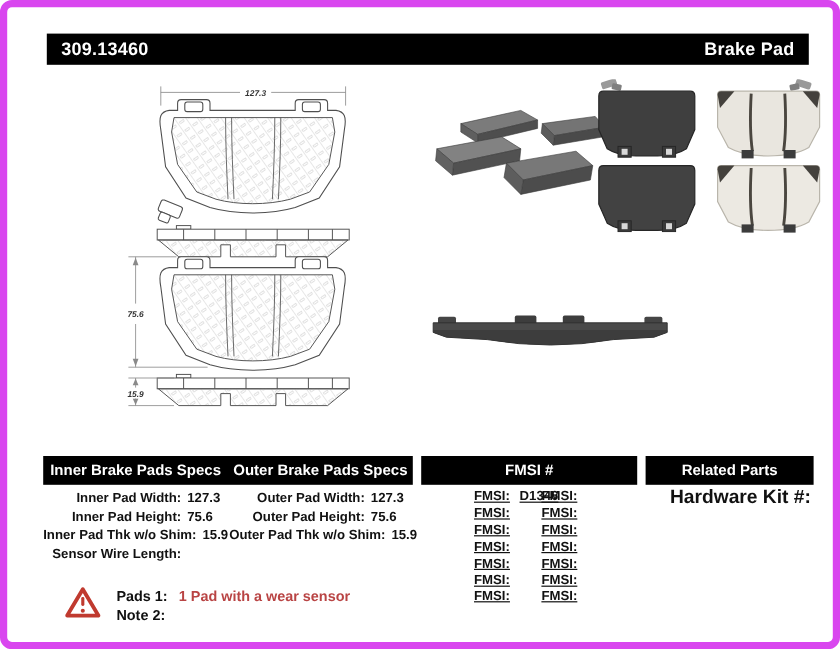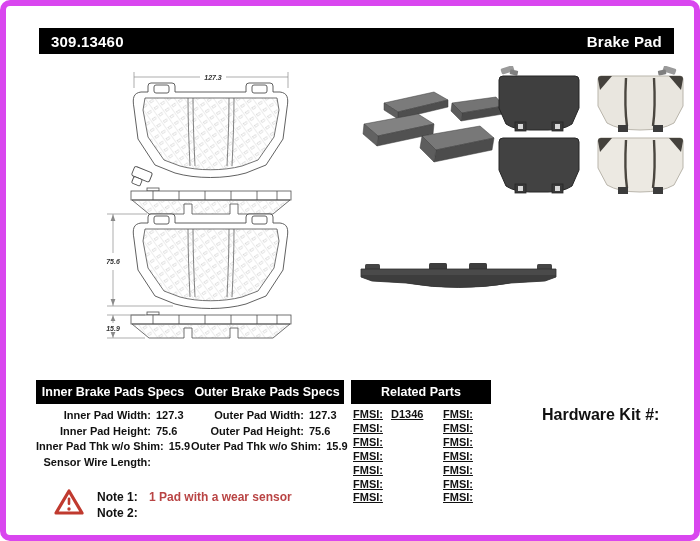--- a/index.html
+++ b/index.html
@@ -26,21 +26,21 @@
   .spec-table { position:absolute; left:30px; top:374px; width:642px; }
   .t-head { display:flex; }
   .tb-hdr {
     background:#000; color:#fff; font-weight:bold; font-size:12.5px;
     height:24px; display:flex; align-items:center; justify-content:center;
   }
   .col1 { width:308px; margin-right:7px; }
   .col2 { width:180px; margin-right:7px; }
   .col3 { width:140px; }
   .tb-hdr.col1 span { flex:1; text-align:center; }
-  .t-body { display:flex; padding-top:4px; }
+  .t-body { display:flex; padding-top:4px;gap:42px; }
   .body-specs { display:flex; }
   .subcol-inner { width:155px; }
   .subcol-outer { width:153px; }
   .spec-row { display:flex; font-size:11px; font-weight:bold; line-height:15.6px; white-space:nowrap; }
   .spec-label { flex:1; text-align:right; }
   .spec-value { width:40px; text-align:left; padding-left:5px; }
   .body-fmsi { display:flex; }
   .fmsi-sub { width:50%; padding-left:2px;text-decoration:underline; }
   .fmsi-row { font-size:11px; font-weight:bold; line-height:13.9px; white-space:nowrap; }
   .fmsi-value { margin-left:8px; }
@@ -207,20 +207,21 @@
     <path d="M 10,21 L 205,21 L 205,29 L 194,33 L 160,35 Q 108,44 55,35 L 21,33 L 10,29 Z" fill="#4a4a4a" stroke="#303030" stroke-width="0.8"></path>
     <path d="M 10,27 L 205,27 L 205,29 L 194,33 L 160,35 Q 108,44 55,35 L 21,33 L 10,29 Z" fill="#383838" opacity="0.7"></path>
   </svg>
 
   <section class="spec-table">
     <div class="t-head">
       <div class="tb-hdr col1">
         <span>Inner Brake Pads Specs</span>
         <span>Outer Brake Pads Specs</span>
       </div>
+      <div class="tb-hdr col2">FMSI #</div>
       <div class="tb-hdr col3">Related Parts</div>
     </div>
     <div class="t-body">
       <div class="col1 body-specs">
         <div class="subcol-inner">
           <div class="spec-row">
             <span class="spec-label">Inner Pad Width:</span>
             <span class="spec-value">127.3</span>
           </div>
           <div class="spec-row">
@@ -281,21 +282,21 @@
   </section>
 
   <section class="notes">
     <svg width="30" height="28" viewBox="0 0 30 28" xmlns="http://www.w3.org/2000/svg">
       <polygon points="15,3 28,25 2,25" fill="#ffffff" stroke="#c03a2f" stroke-width="3.2" stroke-linejoin="round"></polygon>
       <rect x="13.7" y="9.5" width="2.6" height="7.5" rx="1.2" fill="#c03a2f"></rect>
       <circle cx="15" cy="21" r="1.7" fill="#c03a2f"></circle>
     </svg>
     <div class="note-lines">
       <div class="note-line">
-        <span class="note-label">Note 1:</span><span class="note-text">1 Pad with a wear sensor</span>
+        <span class="note-label">Pads 1:</span><span class="note-text">1 Pad with a wear sensor</span>
       </div>
       <div class="note-line">
         <span class="note-label">Note 2:</span><span class="note-text"></span>
       </div>
     </div>
   </section>
 
 </div>
 
 </body></html>

